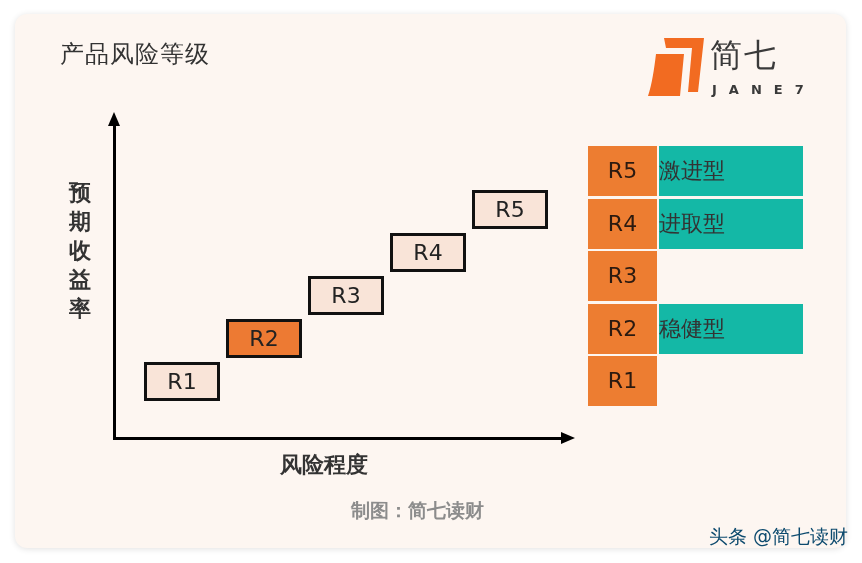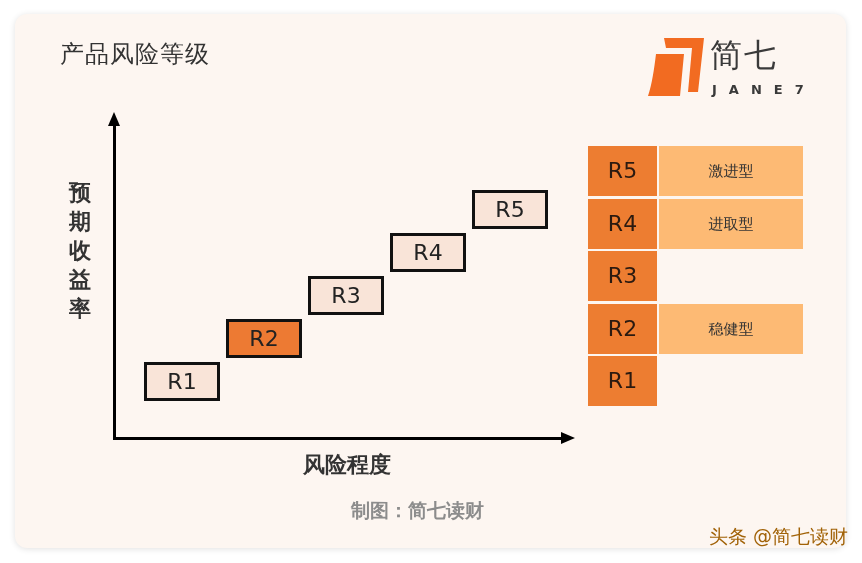--- a/index.html
+++ b/index.html
@@ -23,33 +23,33 @@
   .axis-y { position: absolute; left: 113px; top: 120px; width: 3px; height: 320px; background: #000; }
   .arrow-up { position: absolute; left: 108px; top: 112px; width: 0; height: 0;
     border-left: 6px solid transparent; border-right: 6px solid transparent; border-bottom: 14px solid #000; }
   .axis-x { position: absolute; left: 113px; top: 437px; width: 450px; height: 3px; background: #000; }
   .arrow-right { position: absolute; left: 561px; top: 432px; width: 0; height: 0;
     border-top: 6px solid transparent; border-bottom: 6px solid transparent; border-left: 14px solid #000; }
   .ylabel {
     position: absolute; left: 66px; top: 178px; width: 28px; font-size: 22px; color: #333;
     line-height: 29px; text-align: center; font-weight: bold;
   }
-  .xlabel { position: absolute; left: 280px; top: 450px; font-size: 22px; color: #333; font-weight: bold; margin-left: 23px; }
+  .xlabel { position: absolute; left: 280px; top: 450px; font-size: 22px; color: #333; font-weight: bold; }
   .level-box {
     position: absolute; width: 70px; height: 33px; border: 3px solid #111; background: #f9e4d8;
     font-size: 22px; color: #222; text-align: center; line-height: 33px;
   }
   .level-box.active { background: #ed7a33; }
   .table { position: absolute; left: 588px; top: 146px; width: 215px; }
   .trow { display: flex; height: 50px; margin-bottom: 2.5px; }
   .tcode { width: 69px; background: #ed7d31; color: #2b1a10; font-size: 22px; text-align: center; line-height: 50px; }
   .tsep { width: 2px; background: #fdf6f1; }
-  .tname { flex: 1; background: #fdba74; color: #333; font-size: 15px; text-align: center; line-height: 50px; }
+  .tname { flex: 1; background: #14b8a6; color: #333; font-size: 22px; text-align: left; line-height: 50px; }
   .source { position: absolute; left: 351px; top: 498px; font-size: 19px; color: #8c8c8c; font-weight: bold; }
-  .watermark { position: absolute; right: 14px; top: 524px; font-size: 19px; color: #a16207; }
+  .watermark { position: absolute; right: 14px; top: 524px; font-size: 19px; color: #0c4a6e; }
 </style>
 </head>
 <body>
 
 <div class="card"></div>
 
 <div class="title">产品风险等级</div>
 
 <div class="logo">
   <svg class="logo-mark" width="60" height="62" viewBox="0 0 60 62">

